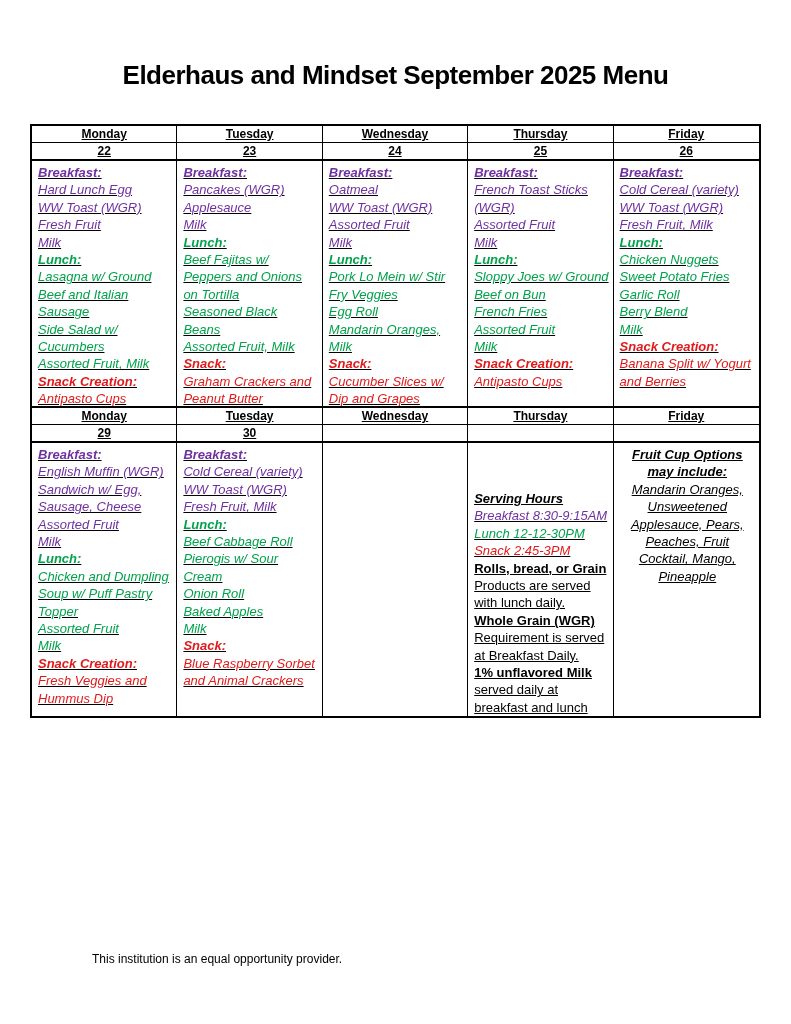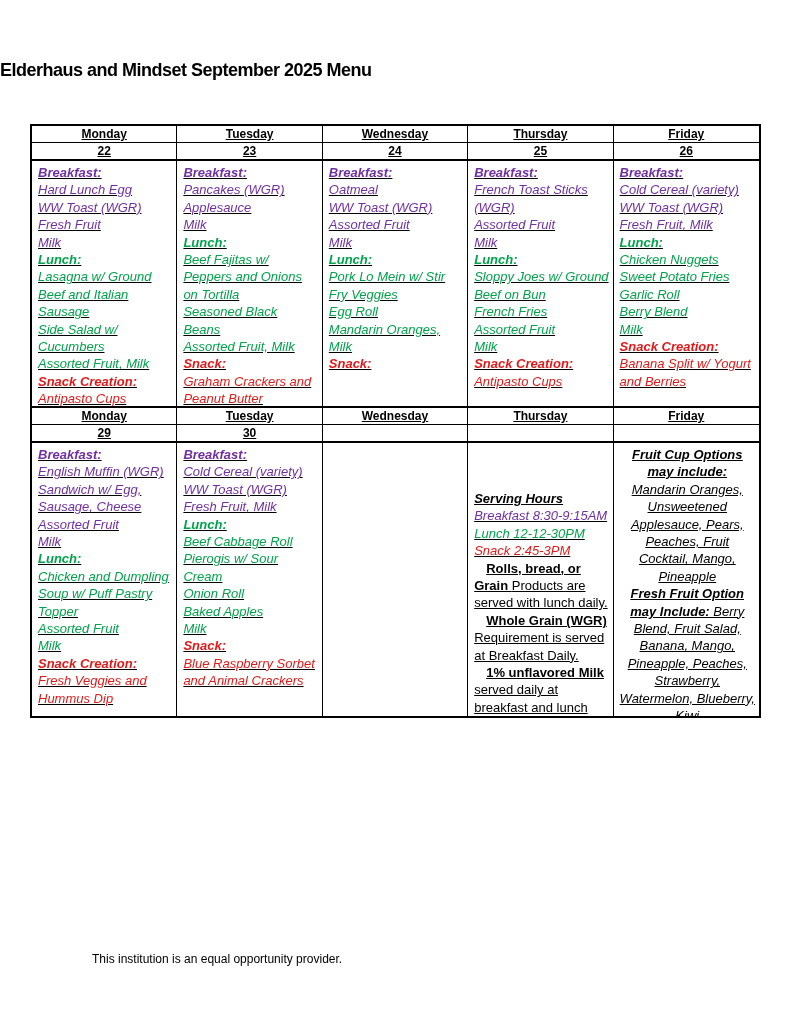--- a/index.html
+++ b/index.html
@@ -8,21 +8,21 @@
   }
   *{box-sizing:border-box; margin:0; padding:0;}
   html,body{background:#888;}
   body{font-family:"Liberation Sans", sans-serif;}
   .page{
     position:relative; width:791px; height:1024px; background:var(--bg);
     margin:0 auto; overflow:hidden;
   }
   .title{
     position:absolute; top:60px; left:0; width:100%;
-    text-align:left; font-size:18px; font-weight:700; color:var(--ink);
+    text-align:center; font-size:26px; font-weight:700; color:var(--ink);
     letter-spacing:-0.5px;
   }
   .menu-table{
     position:absolute; left:30px; top:124px; width:731px;
     border:2px solid var(--border); background:var(--bg);text-decoration:underline;
   }
   .trow{display:grid; grid-template-columns:repeat(5,1fr);}
   .trow .cell{border-right:1px solid var(--border); overflow:hidden;}
   .trow .cell:nth-child(5){border-right:none;}
   .trow.day{border-top:2px solid var(--border); border-bottom:1px solid var(--border);}
@@ -41,21 +41,21 @@
   .bh{color:var(--purple); font-weight:700; font-style:italic;}
   .bi{color:var(--purple); font-style:italic;}
   .lh{color:var(--green); font-weight:700; font-style:italic;}
   .li{color:var(--green); font-style:italic;}
   .sh{color:var(--red); font-weight:700; font-style:italic;}
   .si{color:var(--red); font-style:italic;}
   .shead{color:var(--ink); font-weight:700; font-style:italic; text-decoration:underline;margin-top:44px;}
   .binfo{color:var(--purple); font-style:italic;}
   .linfo{color:var(--green); font-style:italic;}
   .sinfo{color:var(--red); font-style:italic;}
-  .bb{color:var(--ink); font-weight:700;margin-left:12px;}
+  .bb{color:var(--ink); font-weight:700;}
   .bt{color:var(--ink);}
   .notice{color:var(--purple); font-weight:700; font-style:italic; text-decoration:underline;}
   .fh{color:var(--ink); font-weight:700; font-style:italic; text-decoration:underline;}
   .ft{color:var(--ink); font-style:italic;}
   .footer{
     position:absolute; left:92px; top:952px;
     font-size:12px; color:var(--ink);
   }
 </style>
 </head>
@@ -109,20 +109,21 @@
             <div class="para bh">Breakfast:</div>
             <div class="para bi">Oatmeal</div>
             <div class="para bi">WW Toast (WGR)</div>
             <div class="para bi">Assorted Fruit</div>
             <div class="para bi">Milk</div>
             <div class="para lh">Lunch:</div>
             <div class="para li">Pork Lo Mein w/ Stir Fry Veggies</div>
             <div class="para li">Egg Roll</div>
             <div class="para li">Mandarin Oranges, Milk</div>
             <div class="para sh">Snack:</div>
+            <div class="para si">Cucumber Slices w/ Dip and Grapes</div>
           </div>
           <div class="cell menu-cell">
             <div class="para bh">Breakfast:</div>
             <div class="para bi">French Toast Sticks (WGR)</div>
             <div class="para bi">Assorted Fruit</div>
             <div class="para bi">Milk</div>
             <div class="para lh">Lunch:</div>
             <div class="para li">Sloppy Joes w/ Ground Beef on Bun</div>
             <div class="para li">French Fries</div>
             <div class="para li">Assorted Fruit</div>
@@ -194,19 +195,18 @@
             <div class="para binfo">Breakfast 8:30-9:15AM</div>
             <div class="para linfo">Lunch 12-12-30PM</div>
             <div class="para sinfo">Snack 2:45-3PM</div>
             <div class="para "><span class="bb">Rolls, bread, or Grain </span><span class="bt">Products are served with lunch daily.</span></div>
             <div class="para "><span class="bb">Whole Grain (WGR) </span><span class="bt">Requirement is served at Breakfast Daily.</span></div>
             <div class="para "><span class="bb">1% unflavored Milk </span><span class="bt">served daily at breakfast and lunch</span></div>
             <div class="para notice">All Meals Are Subject To Change Without Notice</div>
           </div>
           <div class="cell menu-cell center">
             <div class="para "><span class="fh">Fruit Cup Options may include:</span><span class="ft"> Mandarin Oranges, Unsweetened Applesauce, Pears, Peaches, Fruit Cocktail, Mango, Pineapple</span></div>
-            <div class="para "><span class="fh">Fresh Fruit Option may Include:</span><span class="ft"> Berry Blend, Fruit Salad, Banana, Mango, Pineapple, Peaches, Strawberry, Watermelon, Blueberry, Kiwi</span></div>
           </div>
         </div>
       </div>
     </div>
   <div class="footer">This institution is an equal opportunity provider.</div>
 </div>
 
 </body></html>

